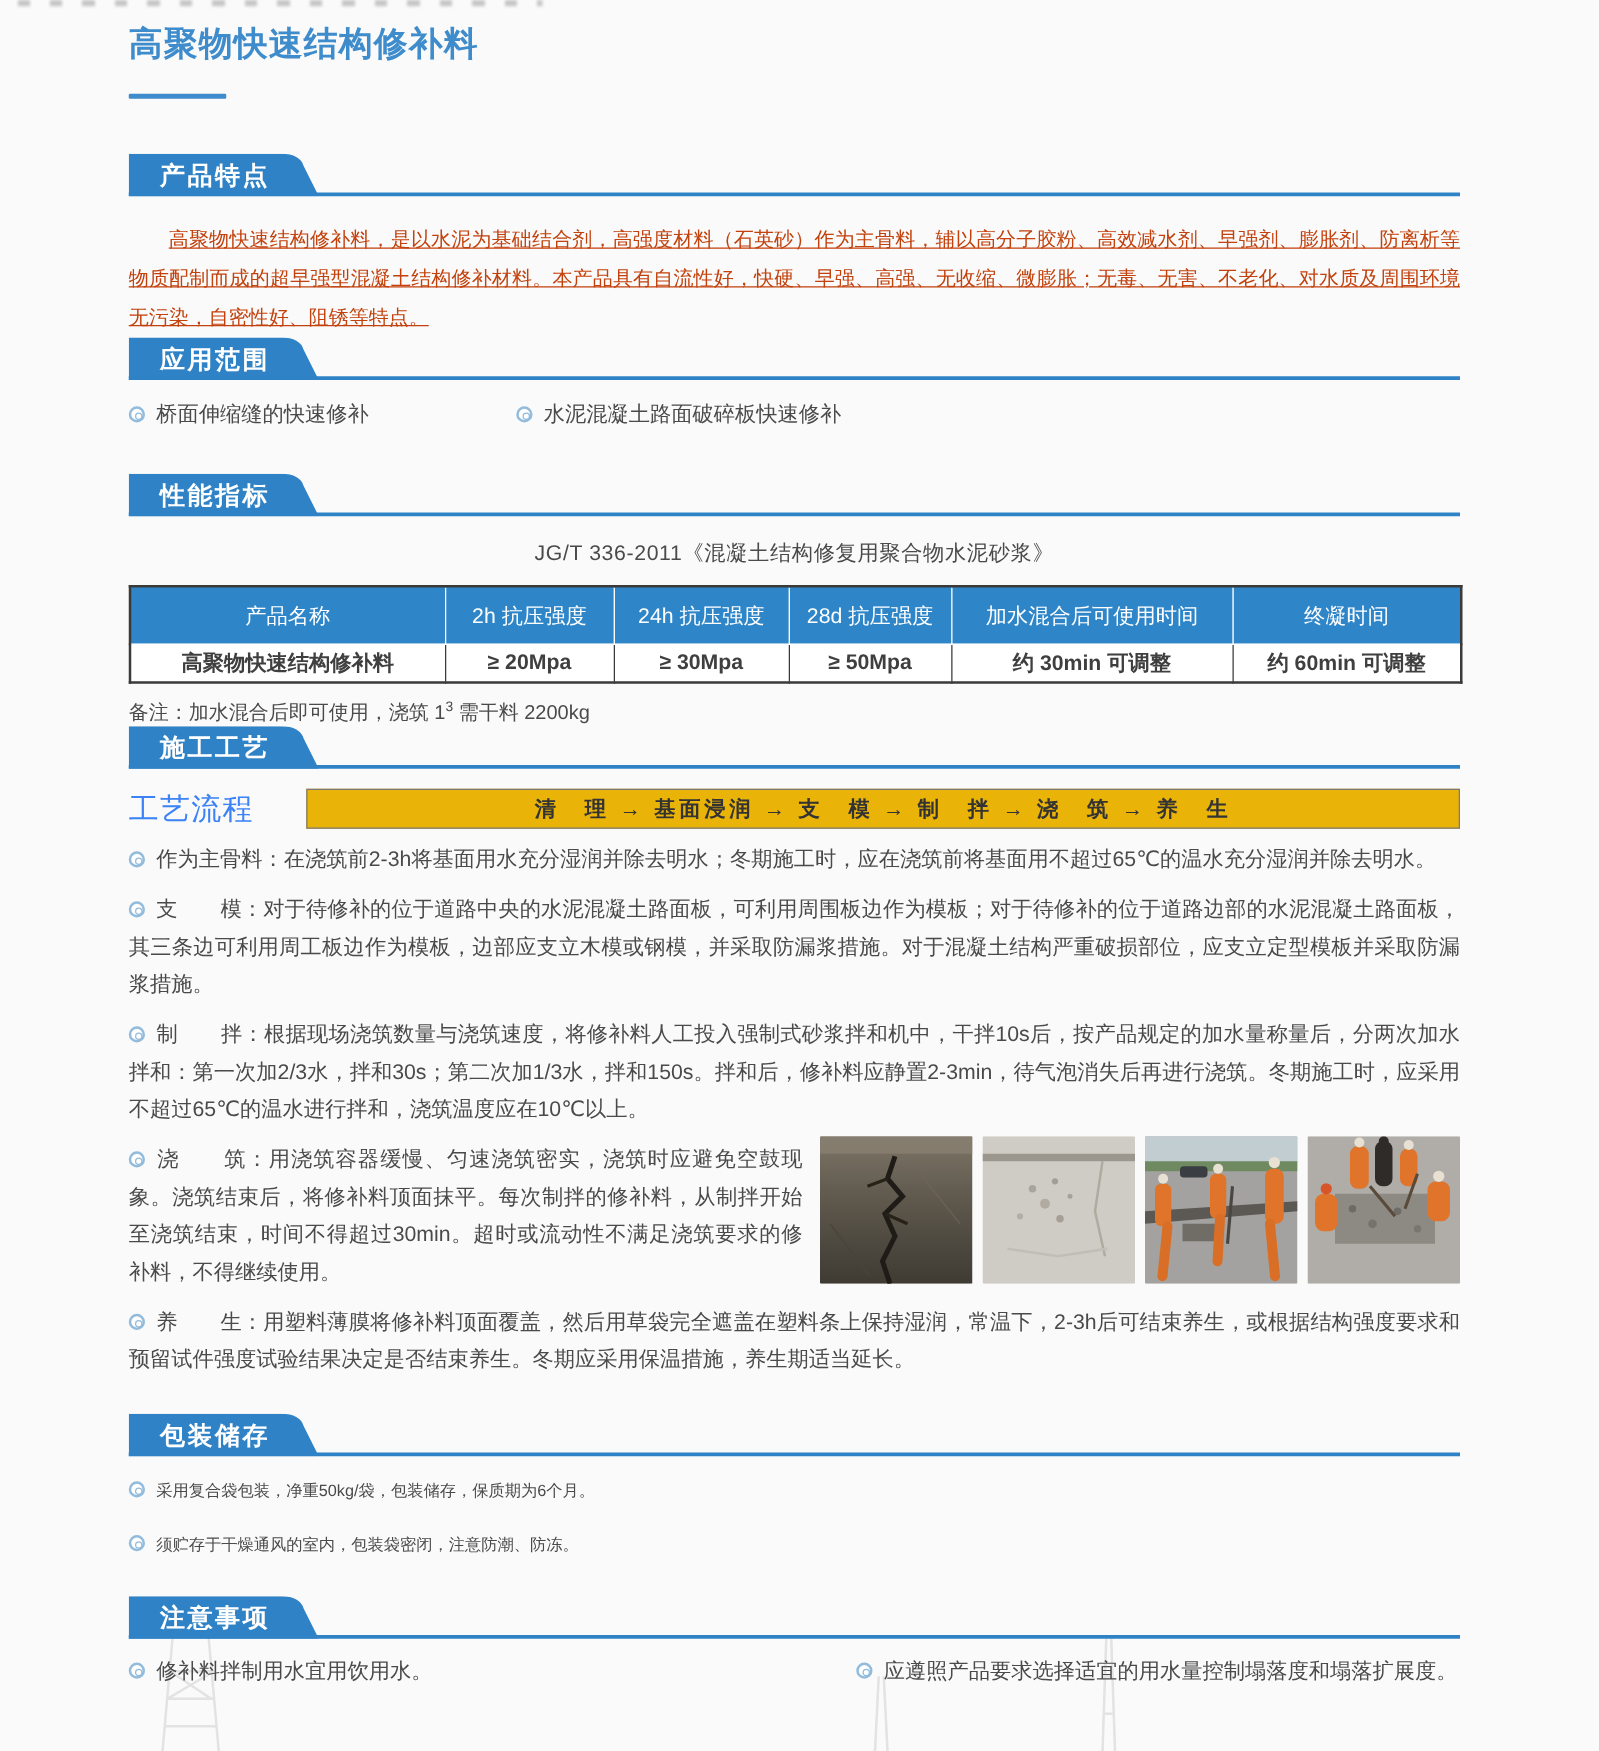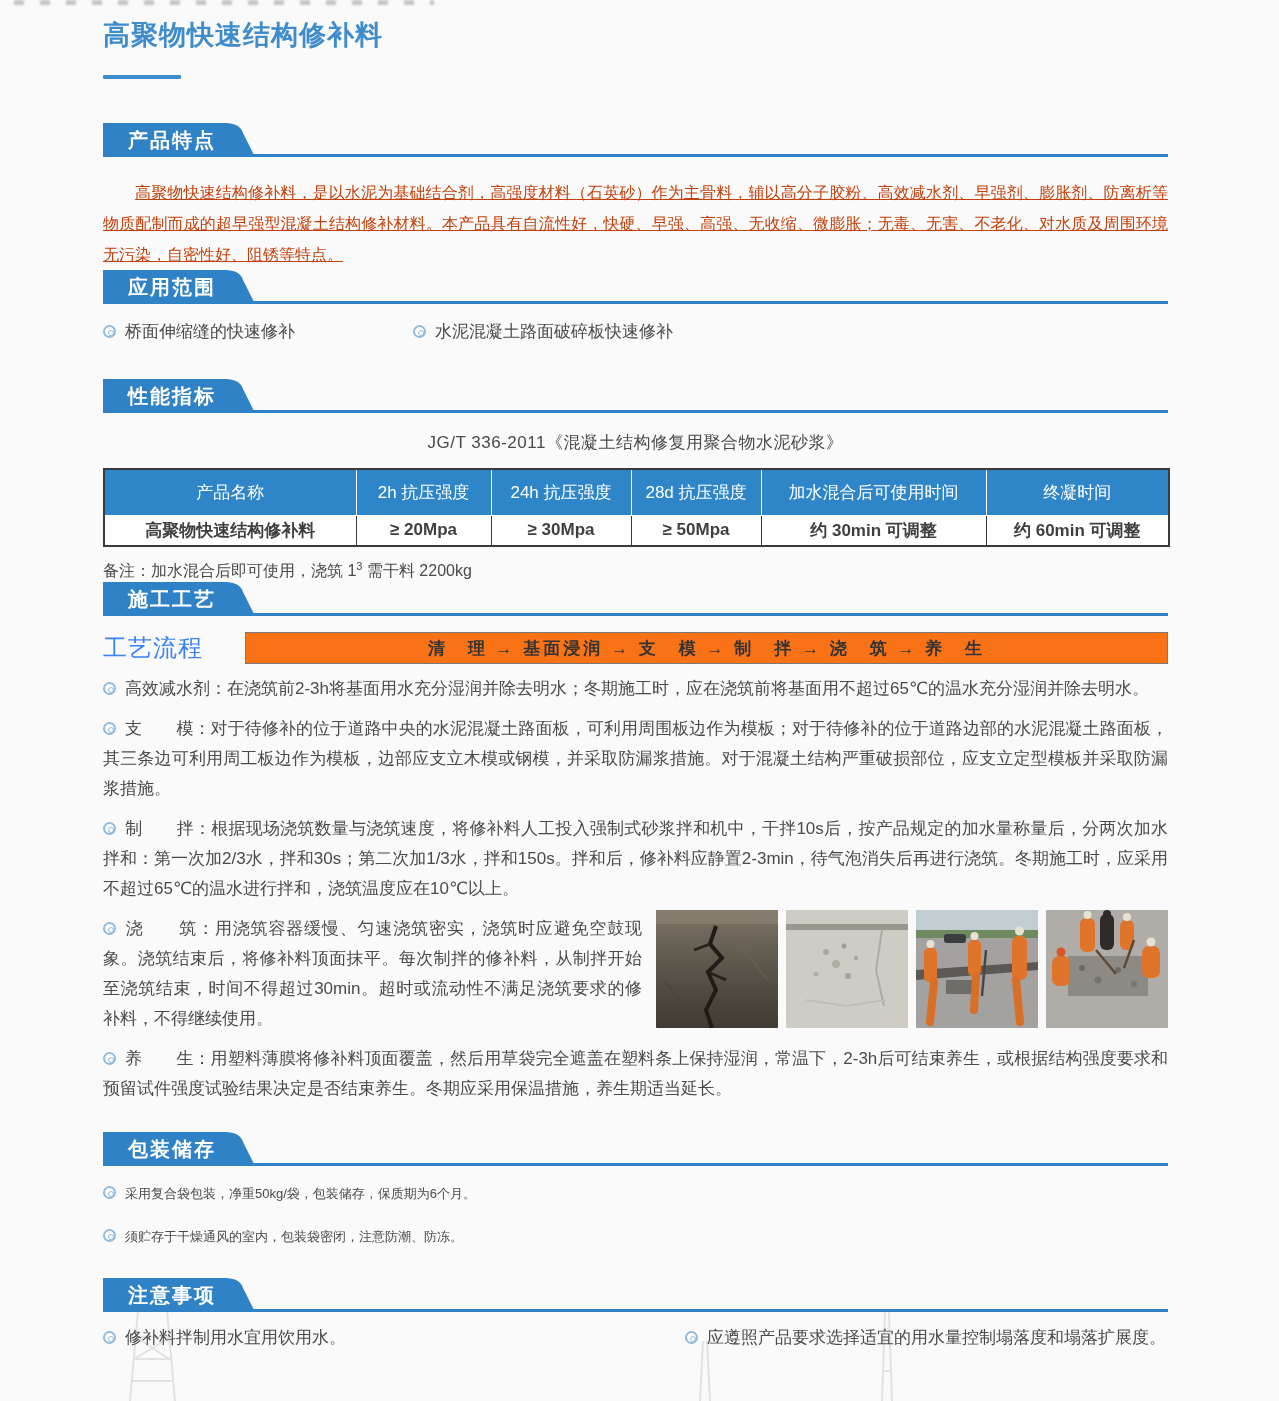--- a/index.html
+++ b/index.html
@@ -50,21 +50,21 @@
   table.perf td { background:#fff; color:#3f3f3f; font-size:17px; font-weight:600; height:31px;
     text-align:center; border:1.5px solid #3a3a3a; }
   .col0{width:252px}.col1{width:135px}.col2{width:140px}.col3{width:130px}.col4{width:225px}.col5{width:183px}
 
   .note-line { margin-top:13px; font-size:16px; color:#4a4a4a; }
   .note-line sup { font-size:11px; }
 
   .flow-row { margin-top:16px; display:flex; align-items:center; }
   .flow-label { width:142px; font-size:24px; color:#3b82f6; letter-spacing:1px; }
   .flow-box { flex:1; border:1px solid #7a7a7a; height:32px; display:flex; align-items:center; justify-content:center;
-    font-size:17px; font-weight:600; color:#333; letter-spacing:3px; background:#f97316; }
+    font-size:17px; font-weight:600; color:#333; letter-spacing:3px; background:#eab308; }
 
   .steps { margin-top:6px; }
   .step { margin-top:10px; font-size:17px; line-height:30px; color:#4a4a4a; text-align:justify; }
   .step.clear { clear:both; }
 
   .photos { float:right; width:512px; margin:6px 0 6px 14px; display:flex; gap:8px; }
   .photos svg { width:122px; height:118px; display:block; border-radius:1px; }
 
   .pk-item { margin-top:13px; font-size:13px; color:#4a4a4a; line-height:30px; }
 
@@ -158,21 +158,21 @@
       <span class="sec-title">施工工艺</span>
     </div>
   </div>
 
   <div class="flow-row">
     <span class="flow-label">工艺流程</span>
     <span class="flow-box">清　理 → 基面浸润 → 支　模 → 制　拌 → 浇　筑 → 养　生</span>
   </div>
 
   <div class="steps">
-    <p class="step"><span class="dot"></span><span>高效减水剂：在浇筑前2-3h将基面用水充分湿润并除去明水；冬期施工时，应在浇筑前将基面用不超过65℃的温水充分湿润并除去明水。</span></p>
+    <p class="step"><span class="dot"></span><span>作为主骨料：在浇筑前2-3h将基面用水充分湿润并除去明水；冬期施工时，应在浇筑前将基面用不超过65℃的温水充分湿润并除去明水。</span></p>
     <p class="step"><span class="dot"></span><span>支　　模：对于待修补的位于道路中央的水泥混凝土路面板，可利用周围板边作为模板；对于待修补的位于道路边部的水泥混凝土路面板，其三条边可利用周工板边作为模板，边部应支立木模或钢模，并采取防漏浆措施。对于混凝土结构严重破损部位，应支立定型模板并采取防漏浆措施。</span></p>
     <p class="step"><span class="dot"></span><span>制　　拌：根据现场浇筑数量与浇筑速度，将修补料人工投入强制式砂浆拌和机中，干拌10s后，按产品规定的加水量称量后，分两次加水拌和：第一次加2/3水，拌和30s；第二次加1/3水，拌和150s。拌和后，修补料应静置2-3min，待气泡消失后再进行浇筑。冬期施工时，应采用不超过65℃的温水进行拌和，浇筑温度应在10℃以上。</span></p>
 
     <div class="photos">
 
       <svg viewBox="0 0 122 118">
         <defs>
             <linearGradient id="g1" x1="0" y1="0" x2="0" y2="1">
           <stop offset="0" stop-color="#7d7466"></stop>
               <stop offset="0.45" stop-color="#5d574c"></stop>

